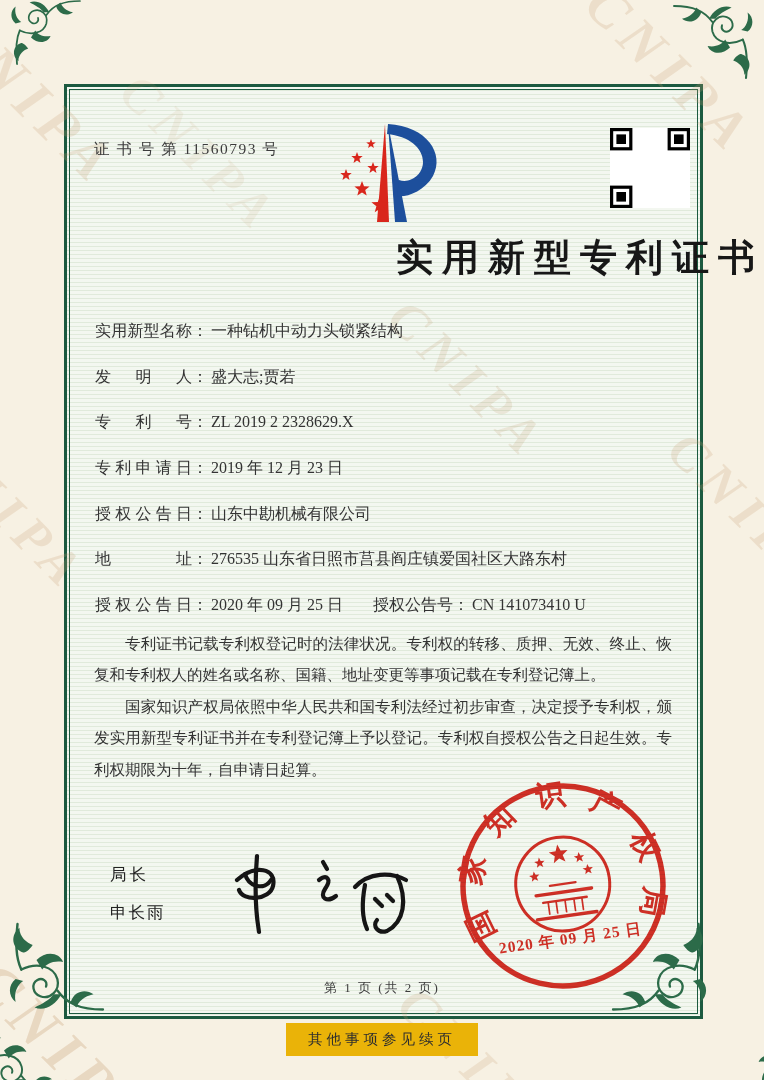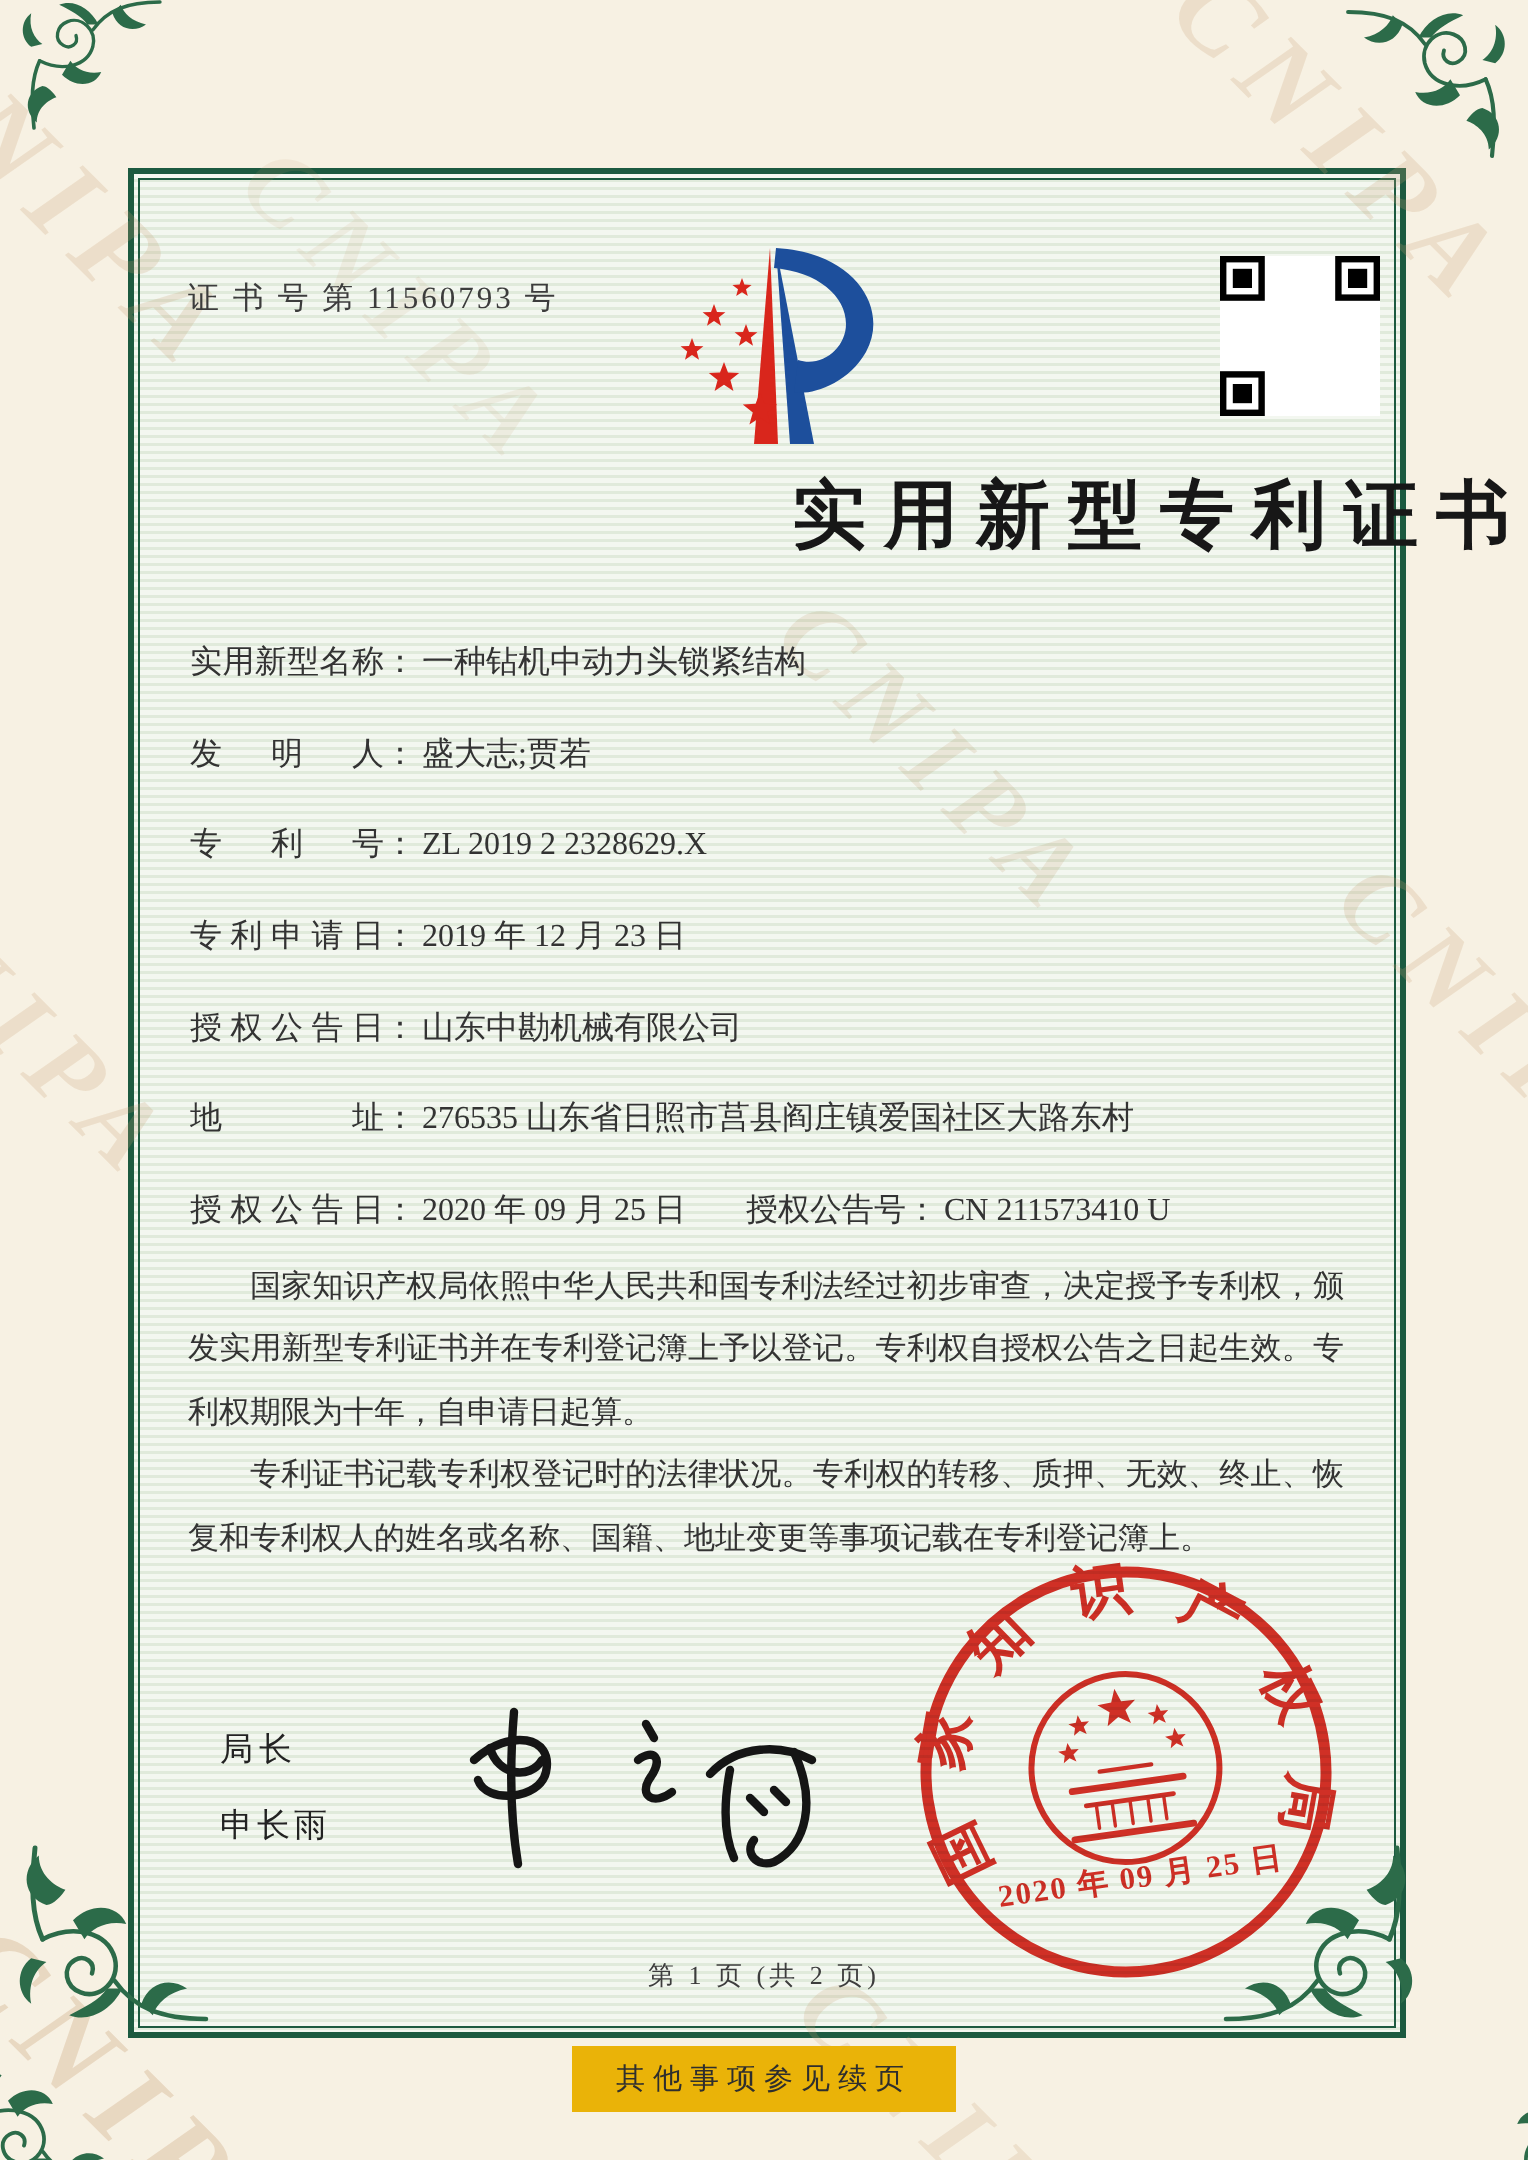--- a/index.html
+++ b/index.html
@@ -128,27 +128,27 @@
   </div>
   <div class="abs frow r5">
     <span class="flabel">授权公告日</span><span>：</span><span class="fval">山东中勘机械有限公司</span>
   </div>
   <div class="abs frow r6">
     <span class="flabel">地址</span><span>：</span><span class="fval">276535 山东省日照市莒县阎庄镇爱国社区大路东村</span>
   </div>
   <div class="abs frow r7">
     <span class="flabel">授权公告日</span><span>：</span><span class="fval">2020 年 09 月 25 日</span>
     <span class="g2">
-      <span>授权公告号</span><span>：</span><span class="fval">CN 211573410 U</span>
+      <span>授权公告号</span><span>：</span><span class="fval">CN 141073410 U</span>
     </span>
   </div>
 
   <div class="abs paras">
+    <p>专利证书记载专利权登记时的法律状况。专利权的转移、质押、无效、终止、恢复和专利权人的姓名或名称、国籍、地址变更等事项记载在专利登记簿上。</p>
     <p>国家知识产权局依照中华人民共和国专利法经过初步审查，决定授予专利权，颁发实用新型专利证书并在专利登记簿上予以登记。专利权自授权公告之日起生效。专利权期限为十年，自申请日起算。</p>
-    <p>专利证书记载专利权登记时的法律状况。专利权的转移、质押、无效、终止、恢复和专利权人的姓名或名称、国籍、地址变更等事项记载在专利登记簿上。</p>
   </div>
 
   <svg id="barcode" class="abs barcode" width="212" height="17" viewBox="0 0 212 17" xmlns="http://www.w3.org/2000/svg">
       <rect x="0" y="0" width="NaN" height="17" fill="#000"></rect>
     </svg>
 
   <div class="abs dtitle">局长</div>
   <div class="abs dname">申长雨</div>
 
   <svg class="abs sig" width="205" height="88" viewBox="0 0 205 88" xmlns="http://www.w3.org/2000/svg" fill="none" stroke="#151515" stroke-width="4.2" stroke-linecap="round">

